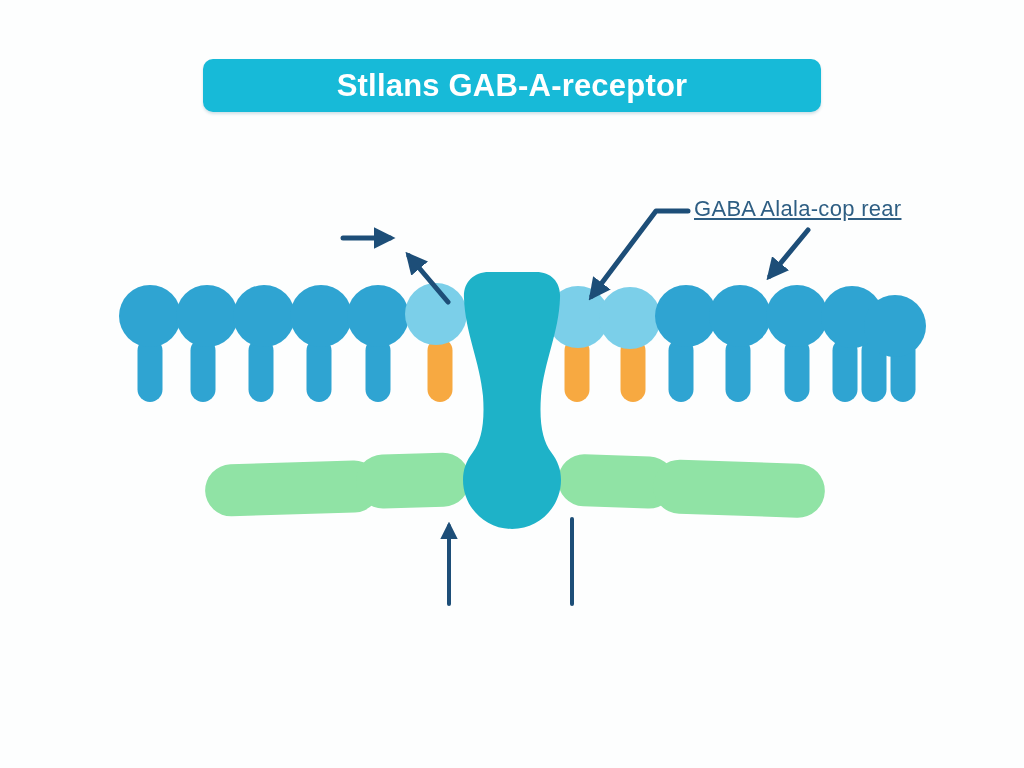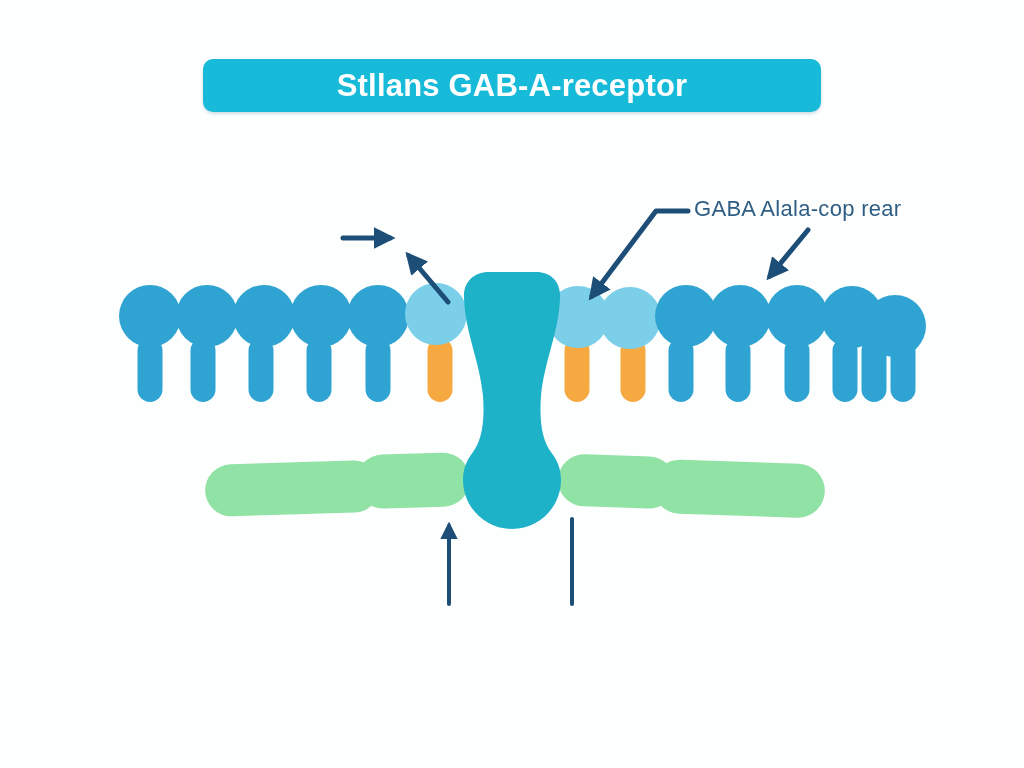--- a/index.html
+++ b/index.html
@@ -16,21 +16,21 @@
     display:flex;align-items:center;justify-content:center;
     box-shadow:0 2px 3px rgba(0,90,120,0.18);
   }
   .banner span{
     color:var(--banner-text,#ffffff);
     font-size:31px;font-weight:700;letter-spacing:0.2px;
   }
   .side-label{
     position:absolute;left:694px;top:196px;
     font-size:22px;color:var(--text,#2e5e83);
-    letter-spacing:0.3px;white-space:nowrap;
+    letter-spacing:0.3px;white-space:nowrap;text-decoration:underline;
   }
   .caption{
     position:absolute;left:521px;top:618px;transform:translateX(-50%);
     text-align:center;font-size:21px;line-height:27.5px;
     color:var(--text,#2e5e83);letter-spacing:0.3px;white-space:nowrap;
   }
 </style>
 </head>
 <body>
 

